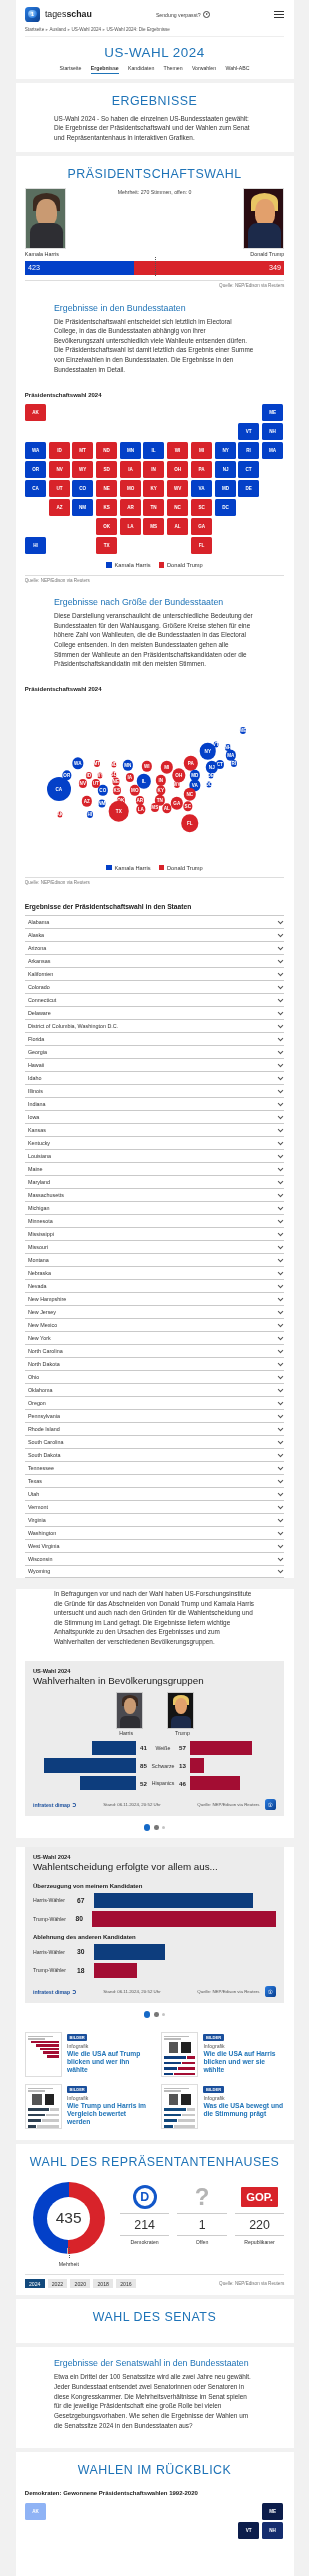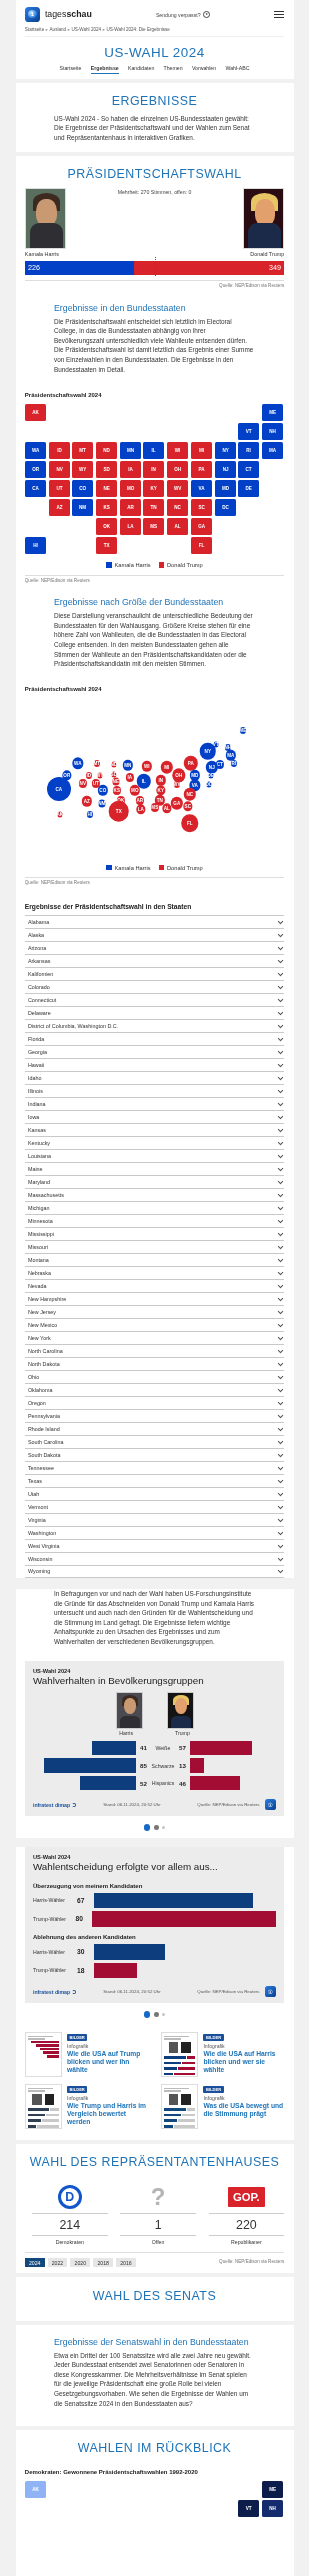--- a/index.html
+++ b/index.html
@@ -198,21 +198,21 @@
       </div>
     </div>
     <div class="cand-names">
       <span>Kamala Harris</span>
       <span>Donald Trump</span>
     </div>
     <div class="pres-bar" id="presBar">
       <div class="b" id="presBlue" style="background: rgb(3, 64, 200); width: 42.0074%;"></div>
       <div class="b" id="presRed" style="background: rgb(216, 35, 42); flex: 1 1 0%;"></div>
       <div class="maj-line" id="majLine" style="left: 50.1859%;"></div>
-      <div class="v l">226</div>
+      <div class="v l">423</div>
       <div class="v r">349</div>
     </div>
     <div class="rule"></div>
     <div class="quelle right">Quelle: NEP/Edison via Reuters</div>
 
     <div class="sub-head">Ergebnisse in den Bundesstaaten</div>
     <div class="lead">Die Präsidentschaftswahl entscheidet sich letztlich im Electoral College, in das die Bundesstaaten abhängig von ihrer Bevölkerungszahl unterschiedlich viele Wahlleute entsenden dürfen. Die Präsidentschaftswahl ist damit letztlich das Ergebnis einer Summe von Einzelwahlen in den Bundesstaaten. Die Ergebnisse in den Bundesstaaten im Detail.</div>
     <div class="chart-label">Präsidentschaftswahl 2024</div>
     <div class="tilemap" id="map2024">
         <div class="tile" style="left: 0px; top: 0px; background: rgb(216, 35, 42);">AK</div>
@@ -758,20 +758,29 @@
             </div>
           </div>
           <div class="t-txt"><span class="badge">BILDER</span><div class="kicker">Infografik</div><div class="t-title">Was die USA bewegt und die Stimmung prägt</div></div>
         </div>
       </div>
   </div>
 
   <div class="card">
     <div class="sec-title">WAHL DES REPRÄSENTANTENHAUSES</div>
     <div class="house">
+      <div class="donut-wrap">
+        <div class="donut" id="houseDonut" style="background: conic-gradient(rgb(216, 35, 42) 0deg, rgb(216, 35, 42) 50.5747%, rgb(187, 187, 187) 50.5747%, rgb(187, 187, 187) 50.8046%, rgb(3, 64, 200) 50.8046%, rgb(3, 64, 200) 100%);">
+          <div class="hole">
+              <span>435</span>
+            </div>
+          <div class="mtick"></div>
+        </div>
+        <div class="mehrheit">Mehrheit</div>
+      </div>
       <div class="parties" id="parties">
           <div class="party">
             <div class="plogo">
               <div class="d-logo">D</div>
             </div>
             <div class="pnum">214</div>
             <div class="pname">Demokraten</div>
           </div>
           <div class="party">
             <div class="plogo">

